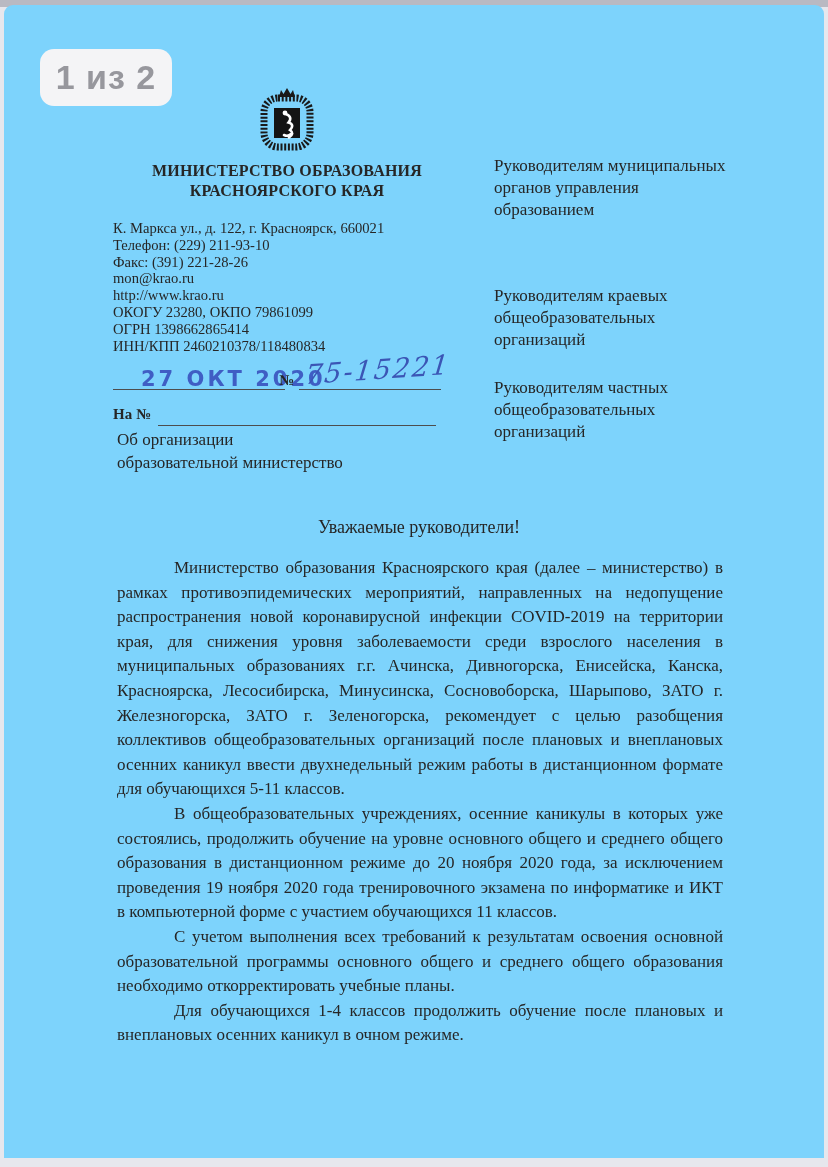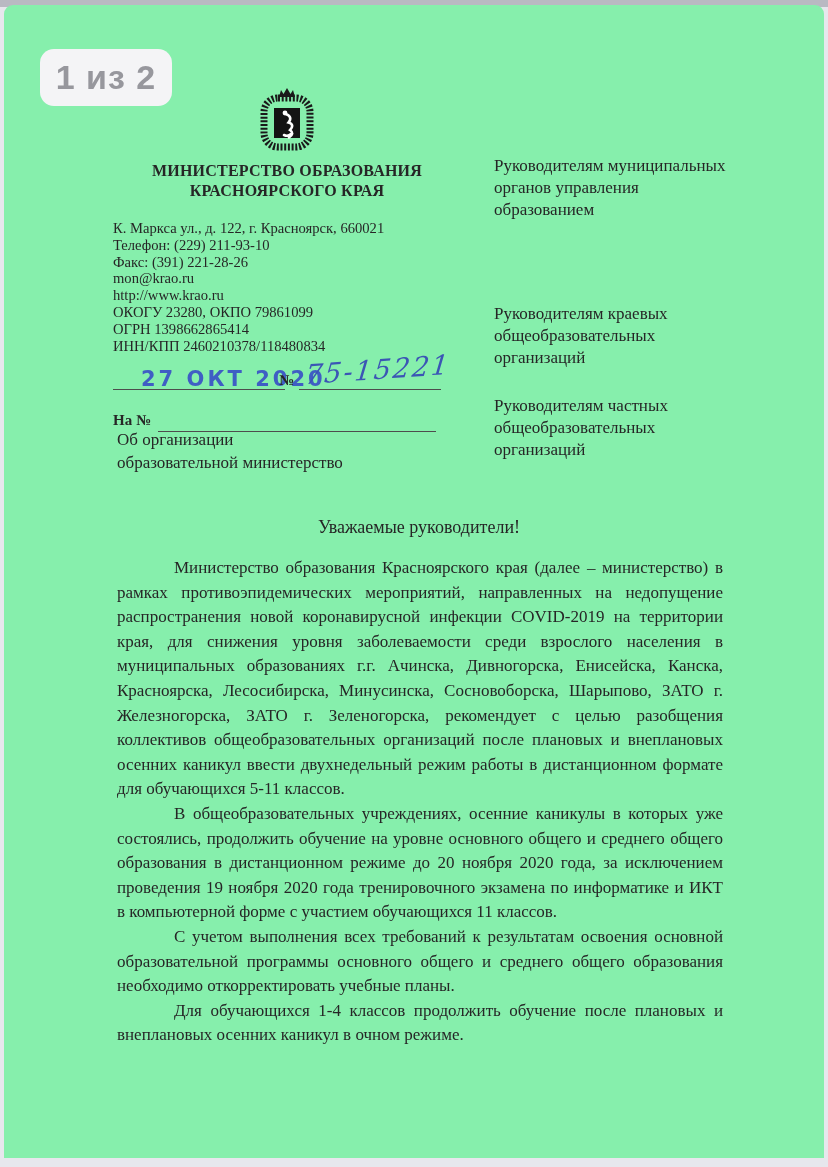--- a/index.html
+++ b/index.html
@@ -5,21 +5,21 @@
   * { margin:0; padding:0; box-sizing:border-box; }
   html,body { width:828px; height:1167px; }
   body {
     position:relative;
     font-family:"Liberation Serif", serif;
     background:linear-gradient(to bottom, #b9b9c2 0px, #b9b9c2 7px, #e7e7ed 7px, #e7e7ed 100%);
     overflow:hidden;
   }
   .page {
     position:absolute; top:5px; left:4px; right:4px; bottom:9px;
-    background:#86efac;
+    background:#7dd3fc;
     border-radius:9px 9px 0 0;
     color:#262626;
   }
   
   .badge {
     position:absolute; left:36px; top:44px;
     width:132px; height:57px;
     background:#f4f4f6; border-radius:14px;
     display:flex; align-items:center; justify-content:center;
     font-family:"Liberation Sans", sans-serif;
@@ -47,26 +47,26 @@
     color:#3f5ec4;
   }
   .num-sign { position:absolute; left:166px; top:12px; font-size:15px; font-weight:bold; }
   .handwriting {
     position:absolute; left:190px; top:-6px; width:150px;
     font-family:"DejaVu Serif", serif; font-style:italic;
     font-size:27px; color:#3b55b5; letter-spacing:2px;
     transform:rotate(-4deg) skewX(-10deg);
     text-align:center; white-space:nowrap;
   }
-  .reply-row { position:relative; margin-top:12px; height:24px; font-size:15px; }
+  .reply-row { position:relative; margin-top:6px; height:24px; font-size:15px; }
   .reply-label { position:absolute; left:0; top:2px; font-weight:bold; }
   .reply-line { position:absolute; left:45px; width:278px; bottom:2px; border-bottom:1.5px solid #4d4d4d; }
   
   .recipients { position:absolute; left:490px; top:150px; width:300px; font-size:17px; line-height:22px; }
-  .recipient + .recipient.gap-lg { margin-top:82px; }
+  .recipient + .recipient.gap-lg { margin-top:64px; }
   .recipient + .recipient.gap-sm { margin-top:26px; }
   
   .subject { position:absolute; left:113px; top:423px; font-size:17px; line-height:23px; }
   
   .salutation { position:absolute; left:113px; top:512px; width:604px; text-align:center; font-size:18px; }
   
   .letter-body {
     position:absolute; left:113px; top:551px; width:606px;
     font-size:17px; line-height:24.6px; text-align:justify;
   }

